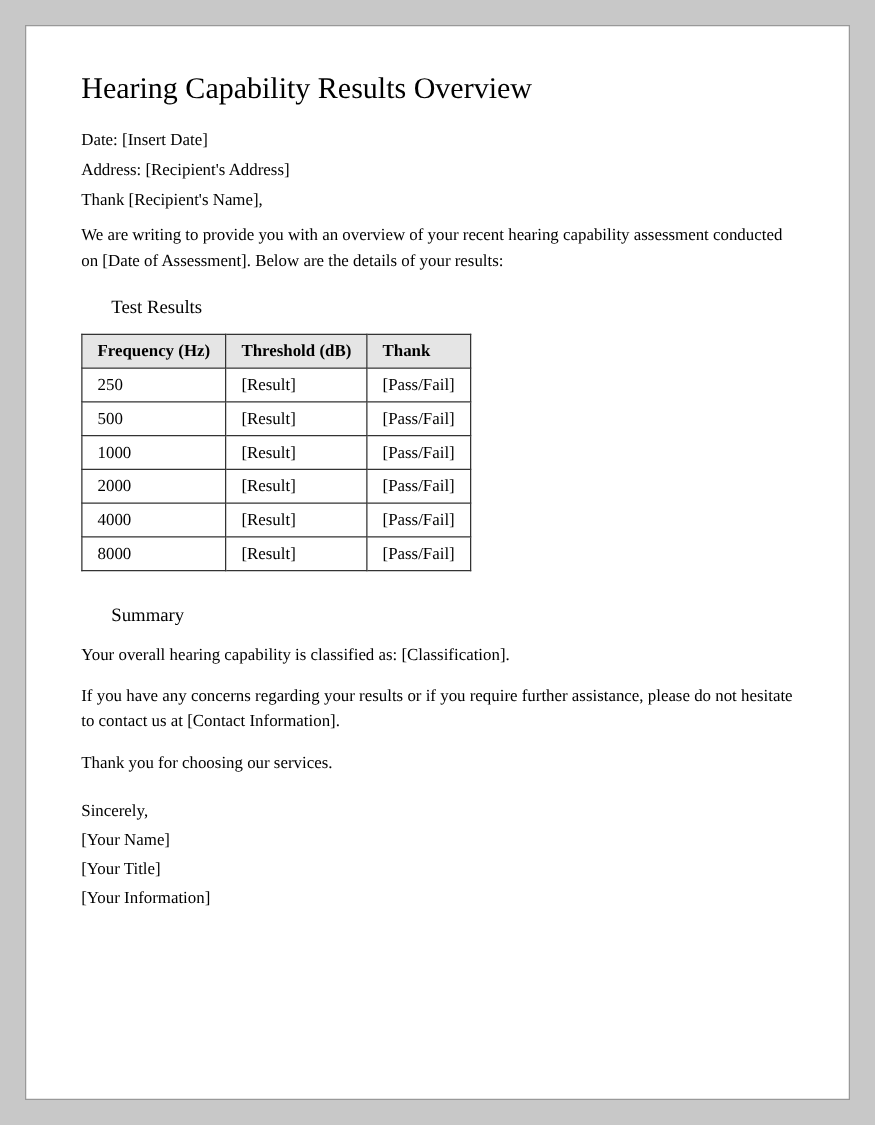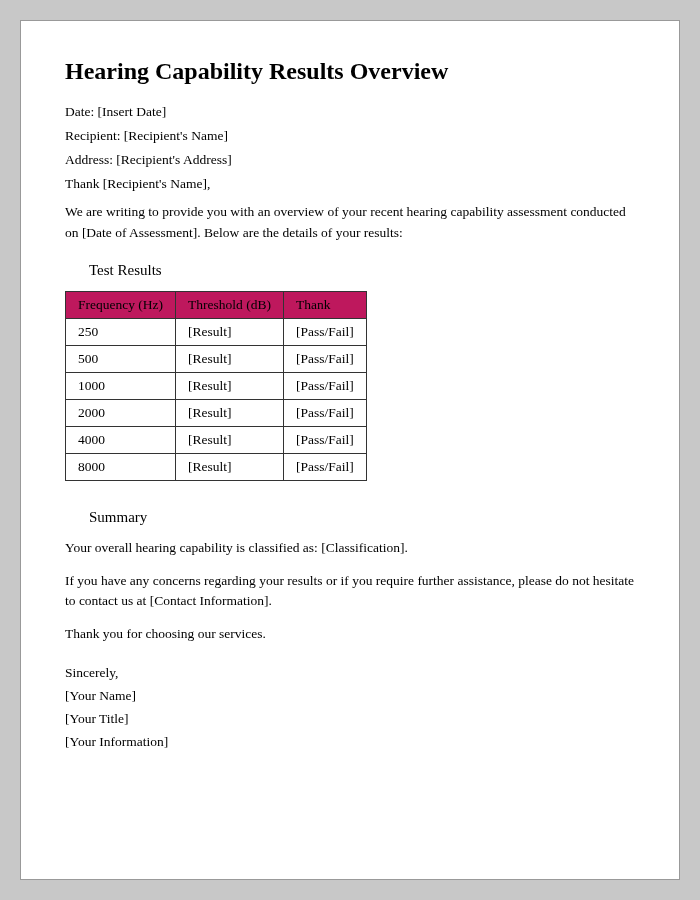--- a/index.html
+++ b/index.html
@@ -21,21 +21,21 @@
     .document {
       background: #ffffff;
       width: 660px;
       min-height: 860px;
       border: 1px solid #999;
       padding: 36px 44px 40px 44px;
     }
 
     .doc-title {
       font-size: 24px;
-      font-weight: bold;
+      font-weight: normal;
       margin-bottom: 18px;
       line-height: 1.2;
     }
 
     .meta-line {
       font-size: 13.5px;
       margin-bottom: 8px;
     }
 
     .salutation {
@@ -64,22 +64,22 @@
     }
 
     .results-table th,
     .results-table td {
       border: 1px solid #333;
       padding: 5px 12px;
       text-align: left;
     }
 
     .results-table th {
-      font-weight: normal;
-      background: #be185d;
+      font-weight: bold;
+      background: #e5e5e5;
     }
 
     .summary-text {
       font-size: 13.5px;
       margin-bottom: 12px;
       line-height: 1.55;
     }
 
     .closing-block {
       margin-top: 20px;
@@ -92,21 +92,20 @@
   </style>
 </head>
 <body>
 
 <div class="document">
 
   <h1 class="doc-title">Hearing Capability Results Overview</h1>
 
   <p class="meta-line">Date: [Insert Date]</p>
 
-  <p class="meta-line">Recipient: [Recipient's Name]</p>
 
   <p class="meta-line">Address: [Recipient's Address]</p>
 
   <p class="salutation">Thank [Recipient's Name],</p>
 
   <p class="intro-text">We are writing to provide you with an overview of your recent hearing capability assessment conducted on [Date of Assessment]. Below are the details of your results:</p>
 
   <h2 class="section-title">Test Results</h2>
 
   <table class="results-table">

